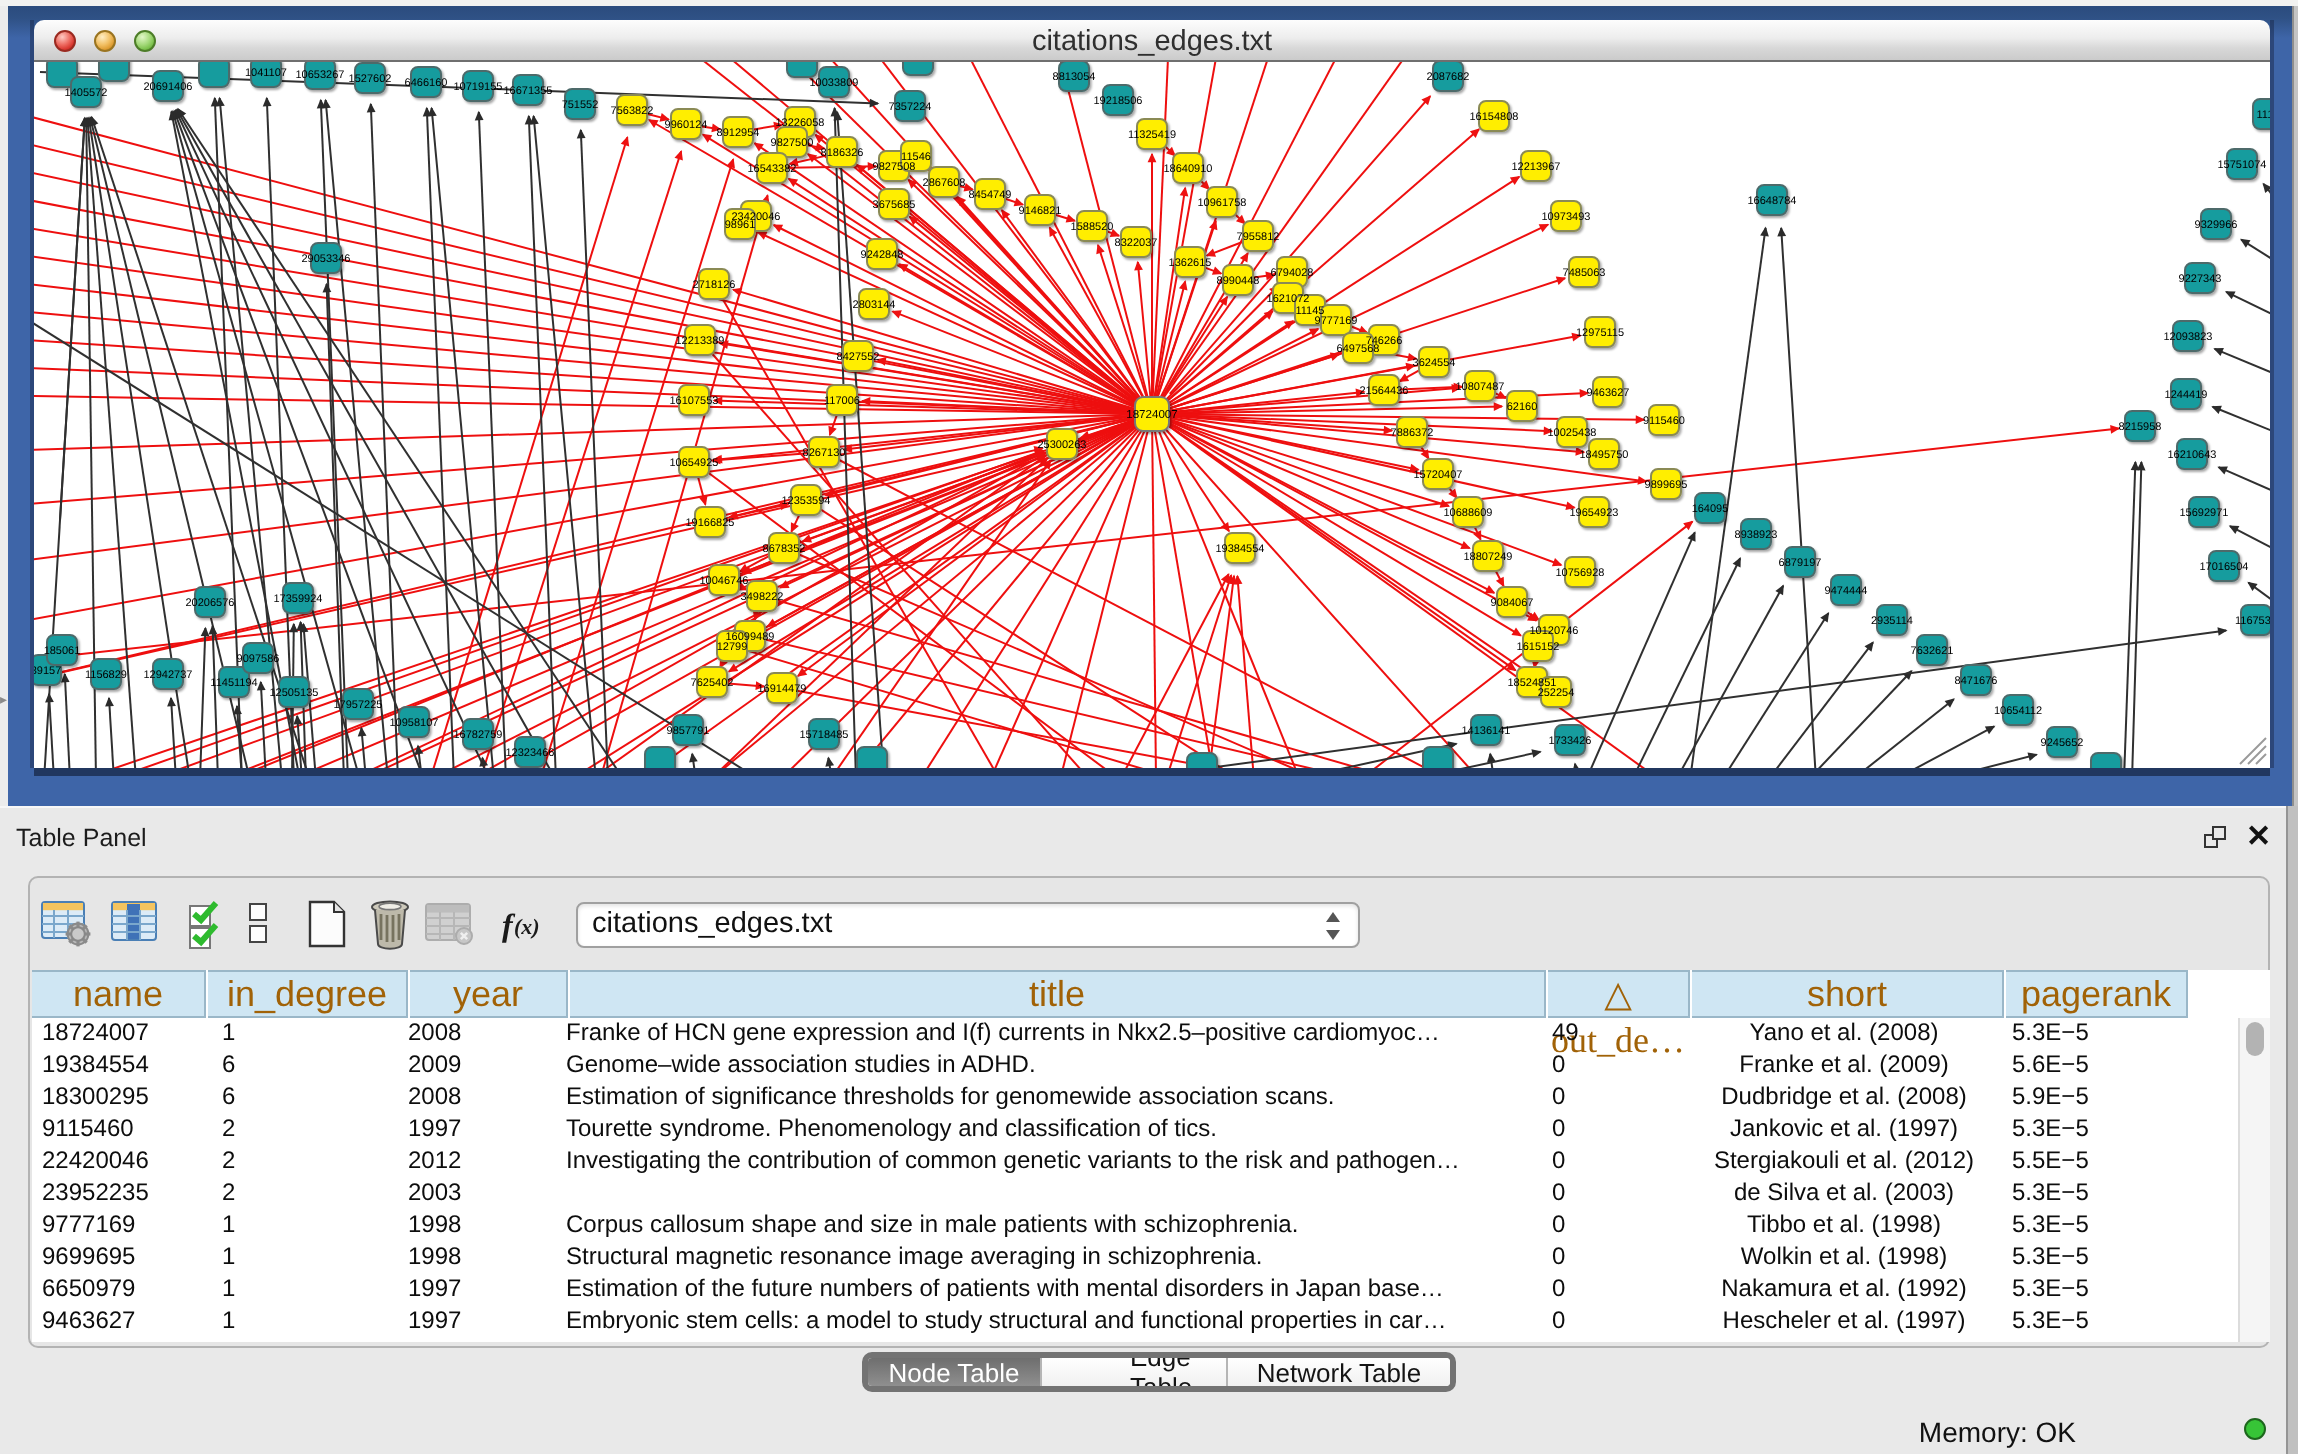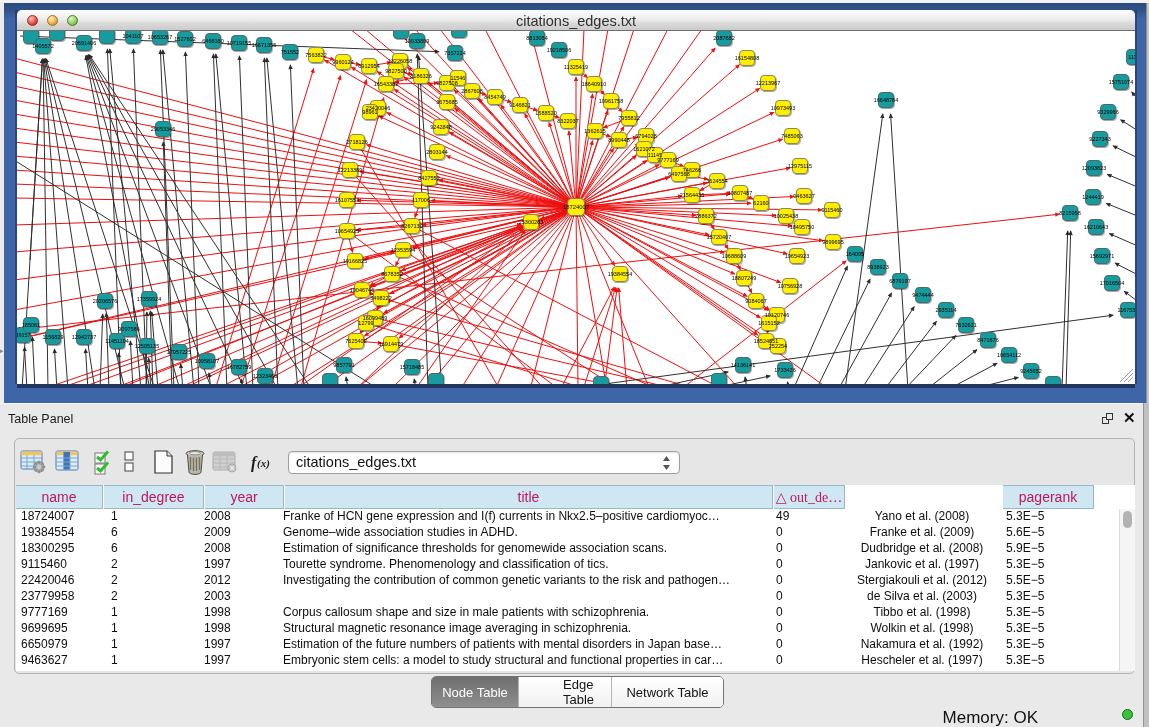--- a/index.html
+++ b/index.html
@@ -28,42 +28,42 @@
 #tp-x { position:absolute; left:1123px; top:5px; font-size:15px; font-weight:bold; color:#111; }
 #innerpanel { position:absolute; left:14px; top:34px; width:1121px; height:236px;
   border:1px solid #b3b3b3; border-radius:5px; background:#e6e6e6; }
 #toolbar { position:absolute; left:0px; top:8px; width:280px; height:30px; }
 #combo { position:absolute; left:273px; top:12px; width:392px; height:23px; background:#ffffff;
   border:1px solid #a0a0a0; border-radius:4px; box-shadow:inset 0 1px 2px rgba(0,0,0,.12); }
 #combo .txt { position:absolute; left:7px; top:2px; font-size:14.5px; color:#111; }
 #combo .step { position:absolute; right:7px; top:2px; width:11px; height:18px; }
 #combo .step svg { display:block; }
 #tablewrap { position:absolute; left:1px; top:46px; width:1119px; height:186px; background:#fff; overflow:hidden; }
-#thead { position:absolute; left:0; top:0; width:1119px; height:24px; background:#fff; font-size:14px; color:#be185d; }
+#thead { position:absolute; left:0; top:0; width:1119px; height:24px; background:#fff; font-size:18px; color:#a16207; }
 #thead .h { position:absolute; top:0; height:24px; line-height:23px; text-align:center; background:#cfe6f3;
   border-top:1px solid #9ab7c8; border-bottom:1px solid #9ab7c8; border-right:1px solid #9ab7c8; }
 #tbody { position:absolute; left:0; top:24px; width:1119px; }
 .tr { position:relative; height:16px; font-size:12px; color:#0d0d0d; white-space:nowrap; }
 .c { position:absolute; top:0px; overflow:hidden; }
 .c0 { left:5px;  width:80px; }
 .c1 { left:95px; width:100px; }
 .c2 { left:188px; width:78px; }
 .c3 { left:267px; width:487px; }
 .c4 { left:760px; width:70px; }
 .c5 { left:828px; width:156px; text-align:center; }
 .c6 { left:990px; width:90px; }
 #vscroll { position:absolute; left:1103px; top:24px; width:16px; height:162px; background:#f5f5f5; border-left:1px solid #dcdcdc; }
 #vthumb { position:absolute; left:3px; top:2px; width:9px; height:17px; background:#b3b3b3; border-radius:5px; }
-#tabs { position:absolute; left:431px; top:272px; z-index:5; height:32px; display:flex;
-  border:1px solid #737373; border-radius:5px; overflow:hidden; background:#fff;align-items:center; }
+#tabs { position:absolute; left:431px; top:272px; z-index:5; height:20px; display:flex;
+  border:3px solid #737373; border-radius:5px; overflow:hidden; background:#fff;align-items:center; }
 .tab { height:100%; font-size:13px; color:#141414; display:flex; align-items:center; justify-content:center; background:linear-gradient(180deg,#ffffff,#f1f1f1); }
 .tab.sel { background:linear-gradient(180deg,#6e6e6e,#8f8f8f); color:#fff; }
 .tab + .tab { border-left:1px solid #b5b5b5; }
 #t1 { width:86px; } #t2 { width:93px;padding-left:44px; } #t3 { width:112px; }
-#memory { position:absolute; left:0; top:304px; width:1038px; text-align:right; font-size:17px; color:#111; }
+#memory { position:absolute; left:0; top:304px; width:1038px; text-align:right; font-size:14px; color:#111; }
 #memdot { position:absolute; left:1122px; top:305px; width:11px; height:11px; border-radius:50%;
   background:#37c437; border:1px solid #1d661d; }
 #rightstrip { position:absolute; right:0; top:403px; width:6px; height:324px; background:#c0c0c0; border-left:1px solid #949494; z-index:10; }
 #rightstrip2 { position:absolute; right:0; top:3px; width:3px; height:400px; background:#c4c4c4; border-left:1px solid #8f8f8f; }
 #leftnub { position:absolute; left:0px; top:346px; width:4px; height:10px; color:#8a8a8a; font-size:7px; line-height:10px; }
 </style></head>
 <body>
 <div id="page">
   <div id="desktop">
     <div id="window">
@@ -720,20 +720,21 @@
             </svg>
           </div>
       </div>
       <div id="tablewrap">
         <div id="thead">
           <div class="h" style="left:0;width:87px;">name</div>
           <div class="h" style="left:88px;width:100px;">in_degree</div>
           <div class="h" style="left:189px;width:79px;">year</div>
           <div class="h" style="left:269px;width:488px;">title</div>
           <div class="h" style="left:758px;width:71px;font-family:Liberation Serif, serif;">△ out_de…</div>
+          <div class="h" style="left:830px;width:156px;">short</div>
           <div class="h" style="left:987px;width:91px;">pagerank</div>
         </div>
         <div id="tbody">
             <div class="tr">
               <div class="c c0">18724007</div>
               <div class="c c1">1</div>
               <div class="c c2">2008</div>
               <div class="c c3">Franke of HCN gene expression and I(f) currents in Nkx2.5–positive cardiomyoc…</div>
               <div class="c c4">49</div>
               <div class="c c5">Yano et al. (2008)</div>
@@ -769,21 +770,21 @@
             <div class="tr">
               <div class="c c0">22420046</div>
               <div class="c c1">2</div>
               <div class="c c2">2012</div>
               <div class="c c3">Investigating the contribution of common genetic variants to the risk and pathogen…</div>
               <div class="c c4">0</div>
               <div class="c c5">Stergiakouli et al. (2012)</div>
               <div class="c c6">5.5E−5</div>
             </div>
             <div class="tr">
-              <div class="c c0">23779958</div>
+              <div class="c c0">23952235</div>
               <div class="c c1">2</div>
               <div class="c c2">2003</div>
               <div class="c c4">0</div>
               <div class="c c5">de Silva et al. (2003)</div>
               <div class="c c6">5.3E−5</div>
             </div>
             <div class="tr">
               <div class="c c0">9777169</div>
               <div class="c c1">1</div>
               <div class="c c2">1998</div>

